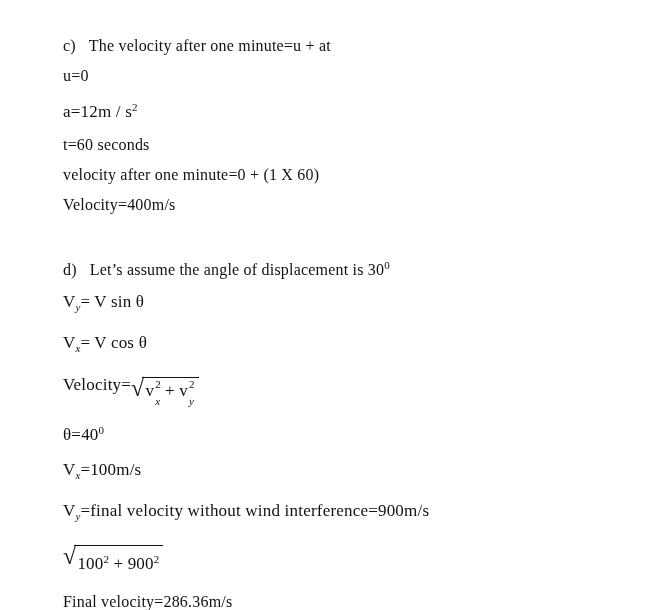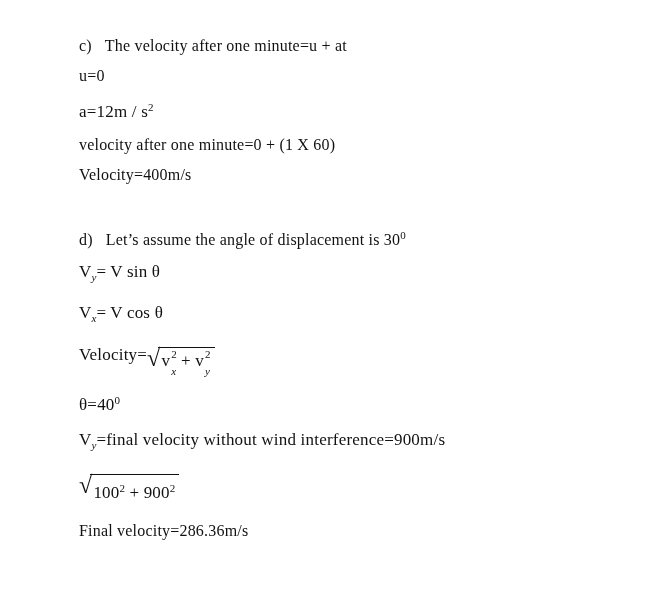--- a/index.html
+++ b/index.html
@@ -12,21 +12,21 @@
     background: #ffffff;
     overflow: hidden;
     font-family: "Liberation Serif", "DejaVu Serif", serif;
     color: #111111;
   }
   .doc {
     padding: 36px 10px 0 63px;
     width: 585px;
   }
   p.line {
-    margin: 0 0 10px 16px;
+    margin: 0 0 10px 0;
     font-size: 16px;
     line-height: 20px;
     white-space: nowrap;
     letter-spacing: 0.2px;
   }
   p.line.math {
     font-size: 17px;
     line-height: 23px;
     margin-bottom: 12px;
   }
@@ -91,20 +91,21 @@
   }
 </style>
 </head>
 <body>
 
 <main class="doc">
   <div id="doc-lines">
       <p class="line"><span class="item-label">c)</span><span class="t">The velocity after one minute=u + at</span></p>
       <p class="line"><span class="t">u=0</span></p>
       <p class="line math"><span class="t">a=12</span><span class="it">m / s</span><span class="sup">2</span></p>
+      <p class="line"><span class="t">t=60 seconds</span></p>
       <p class="line"><span class="t">velocity after one minute=0 + (1 X 60)</span></p>
       <p class="line"><span class="t">Velocity=400m/s</span></p>
       <p class="line empty"></p>
       <p class="line"><span class="item-label">d)</span><span class="t">Let’s assume the angle of displacement is </span><span class="t">30</span><span class="sup">0</span></p>
       <p class="line math"><span class="it">V</span><span class="sub">y</span><span class="t">= V sin </span><span class="it">θ</span></p>
       <p class="line math"><span class="it">V</span><span class="sub">x</span><span class="t">= V cos </span><span class="it">θ</span></p>
       <p class="line math has-root"><span class="t">Velocity=</span><span class="root">
           <span class="sqrt">√</span>
           <span class="radicand"><span class="scripted">
               <span class="base it">v</span>
@@ -114,20 +115,21 @@
               </span>
             </span><span class="t"> + </span><span class="scripted">
               <span class="base it">v</span>
               <span class="scripts">
                 <span class="ss-sup">2</span>
                 <span class="ss-sub">y</span>
               </span>
             </span></span>
         </span></p>
       <p class="line math"><span class="it">θ</span><span class="t">=40</span><span class="sup">0</span></p>
+      <p class="line math"><span class="it">V</span><span class="sub">x</span><span class="t">=100m/s</span></p>
       <p class="line math"><span class="it">V</span><span class="sub">y</span><span class="t">=final velocity without wind interference=900m/s</span></p>
       <p class="line math has-root"><span class="root">
           <span class="sqrt">√</span>
           <span class="radicand"><span class="t">100</span><span class="sup">2</span><span class="t"> + 900</span><span class="sup">2</span></span>
         </span></p>
       <p class="line"><span class="t">Final velocity=286.36m/s</span></p>
     </div>
 </main>
 
 </body></html>

